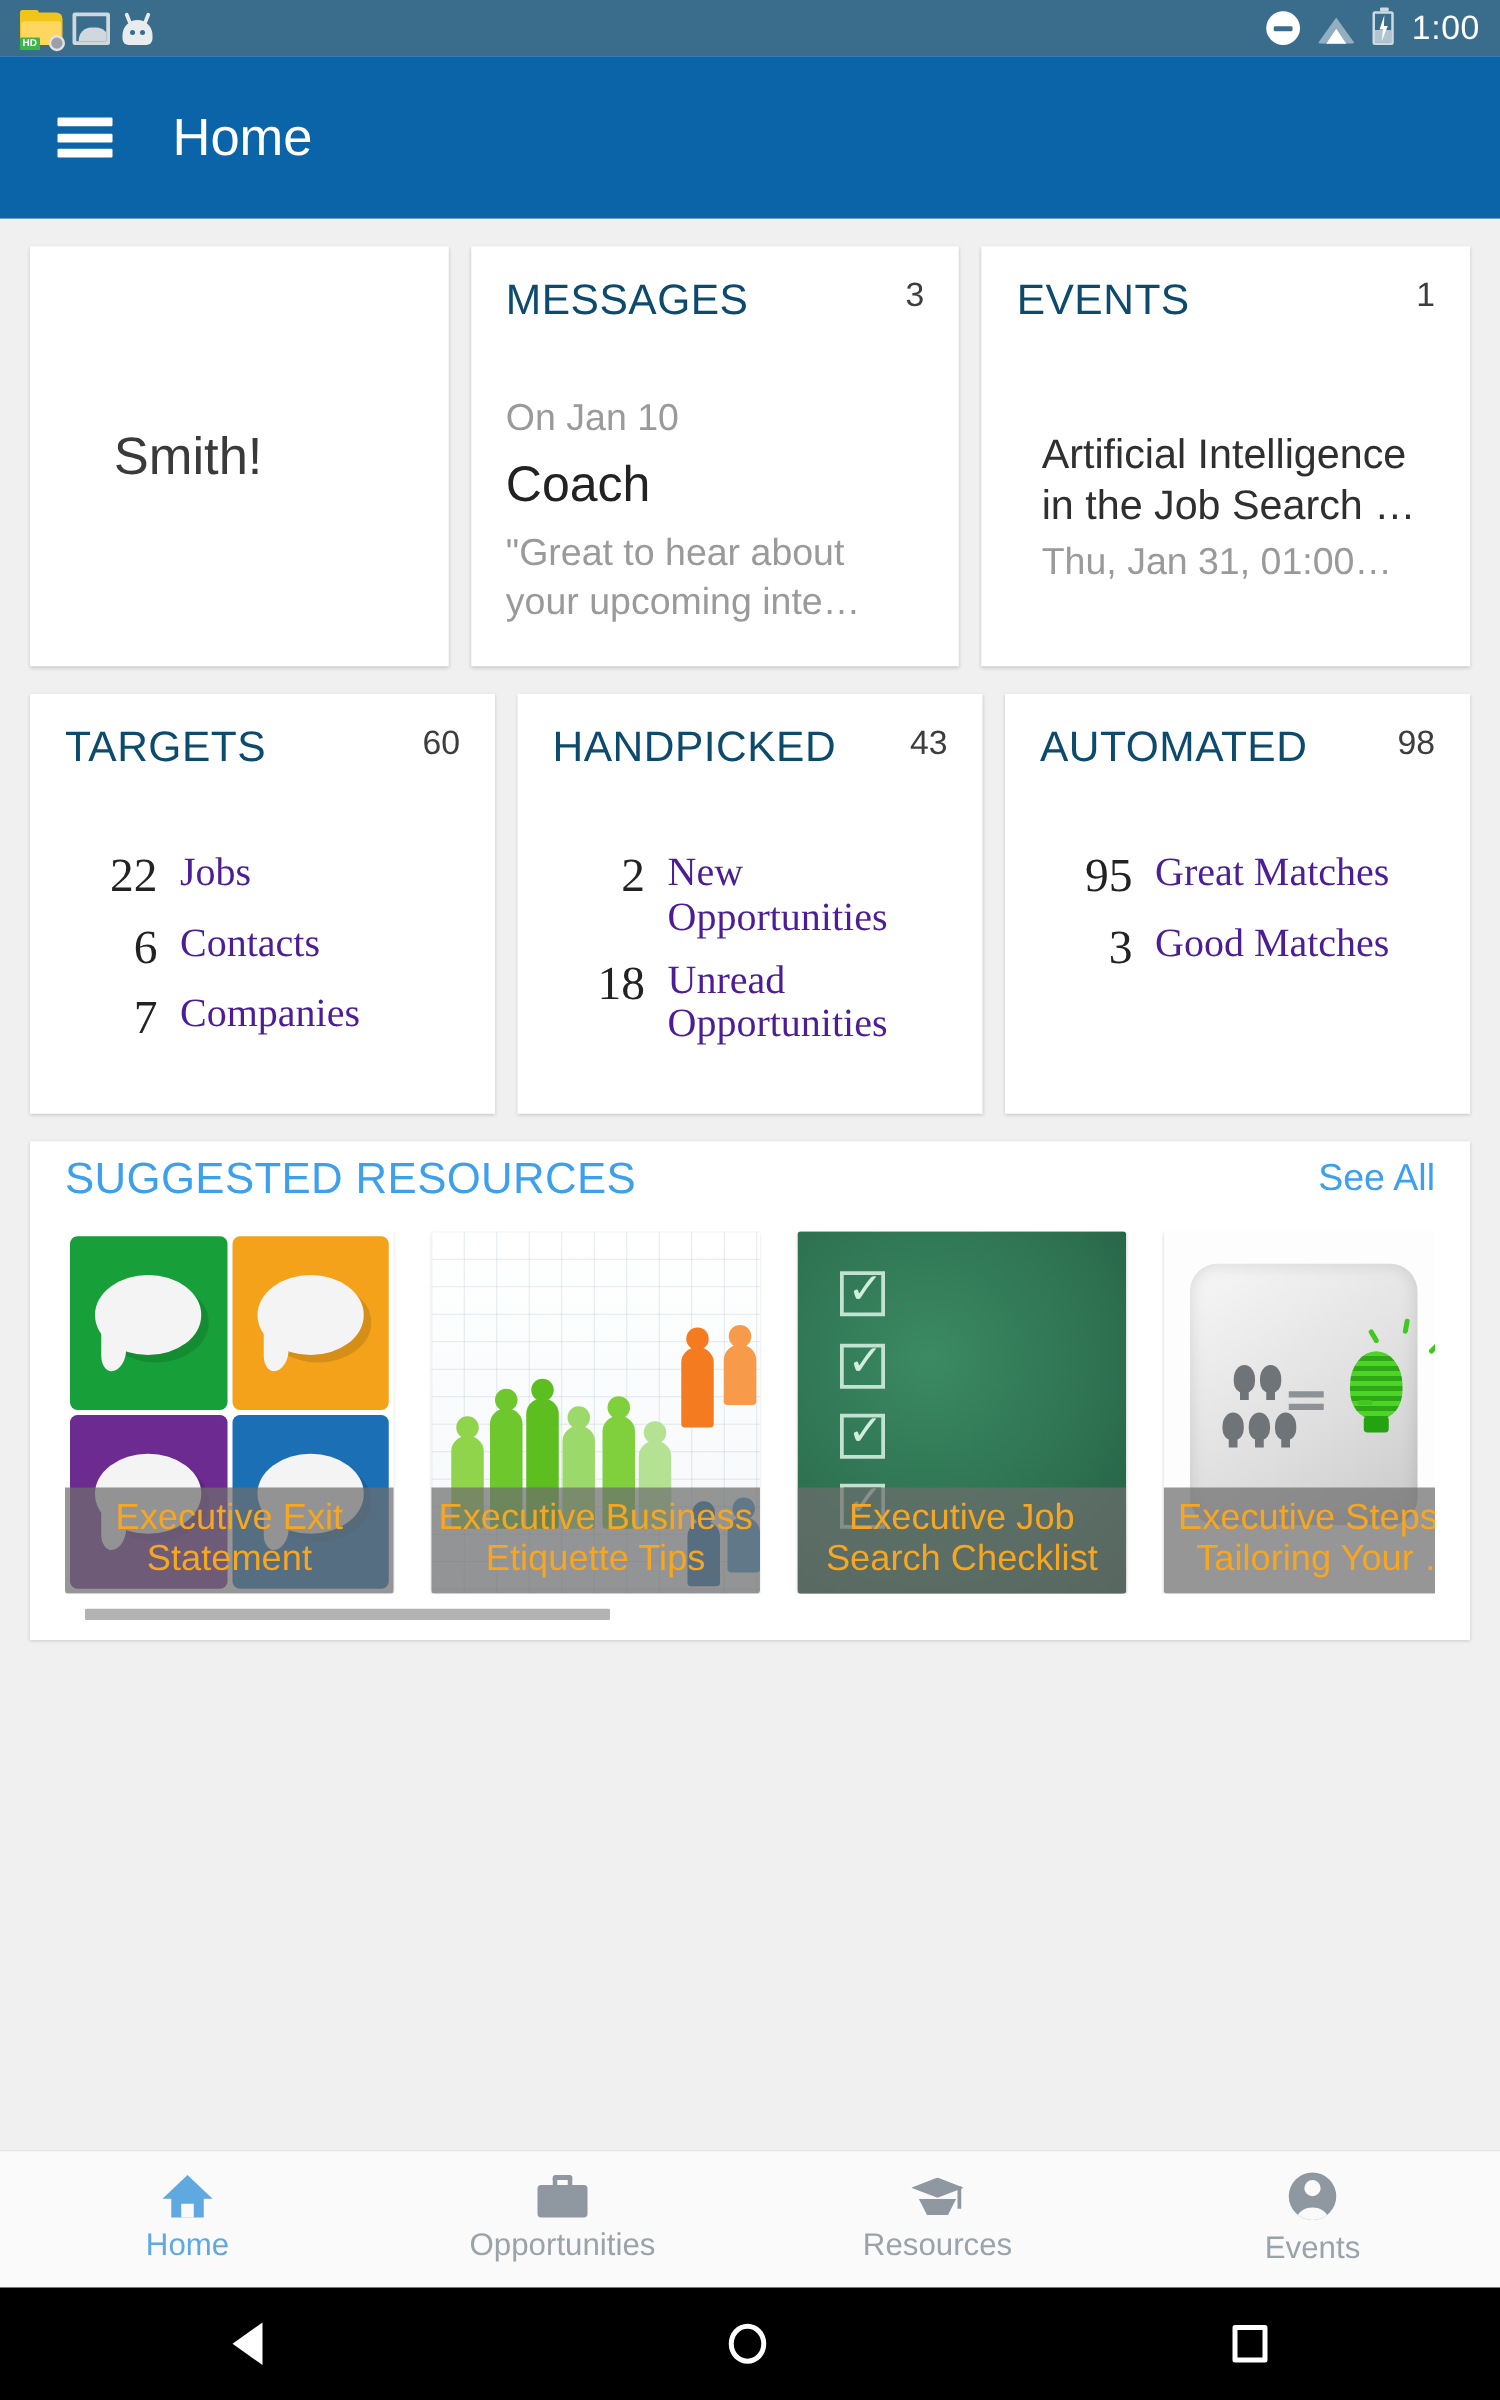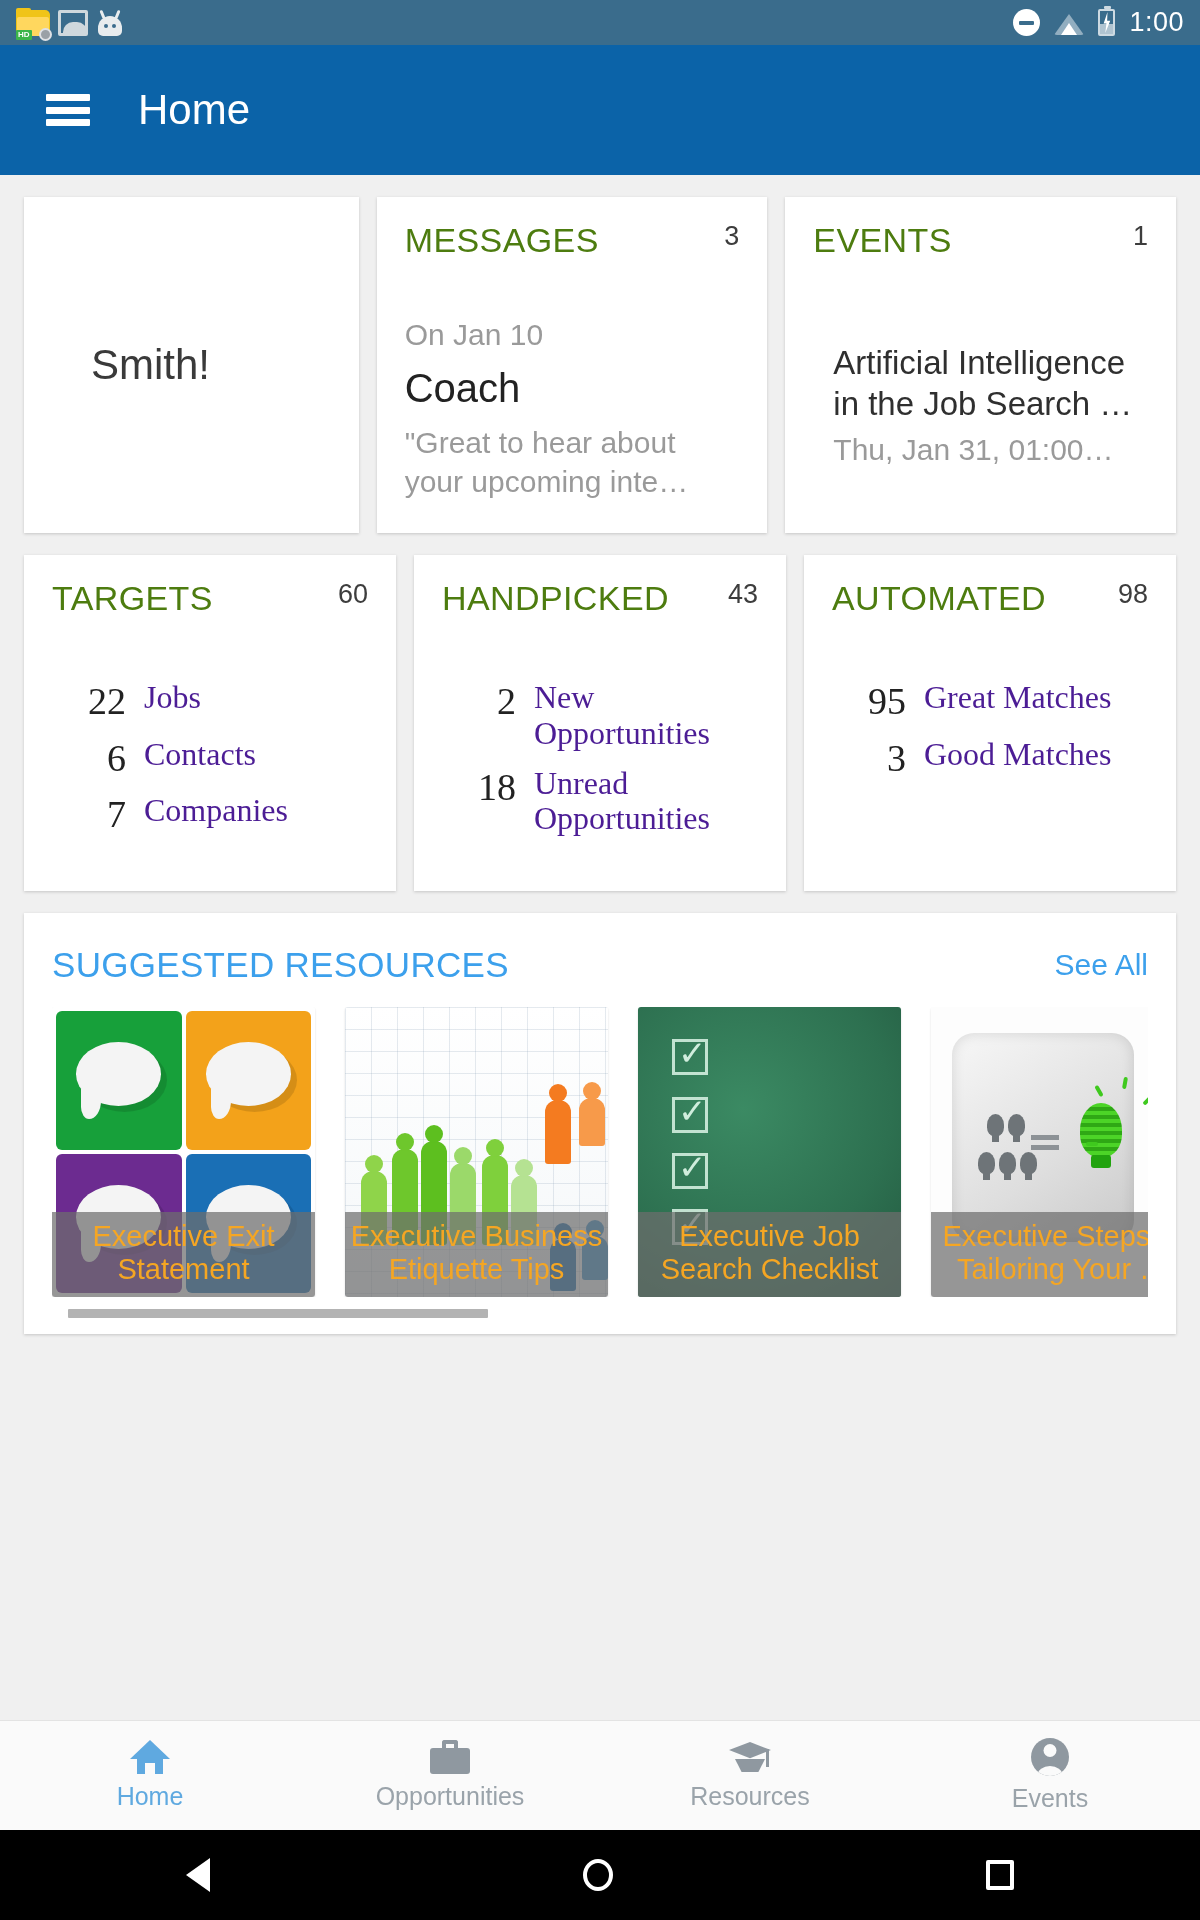--- a/index.html
+++ b/index.html
@@ -76,42 +76,42 @@
   .appbar-title { color:#fff; font-size:42px; font-weight:400; }
 
   
   .content { height:1545px; background:#f0f0f0; padding:22px 24px 0 24px; overflow:hidden; }
 
   .row { display:flex; gap:18px; margin-bottom:22px; }
   .card { background:#fff; box-shadow:0 1px 3px rgba(0,0,0,.18); flex:1; }
 
   .kpi-card { height:336px; padding:24px 28px; position:relative; }
   .kpi-head { display:flex; justify-content:space-between; align-items:flex-start; }
-  .kpi-title { color:#4d7c0f; font-size:34px; letter-spacing:.4px; }
+  .kpi-title { color:#0c4a6e; font-size:34px; letter-spacing:.4px; }
   .kpi-count { color:#3d3d3d; font-size:27px; }
 
   .welcome-card { height:336px; display:flex; align-items:center; justify-content:center; }
   .welcome-text { font-size:42px; color:#3a3a3a; line-height:1.35; text-align:left; width:60%; }
 
   .msg-body { margin-top:58px; }
   .msg-date { color:#9a9a9a; font-size:30px; margin-bottom:14px; }
   .msg-from { color:#222; font-size:40px; margin-bottom:12px; }
   .msg-snippet { color:#9a9a9a; font-size:30px; line-height:1.3; }
 
   .evt-body { margin-top:82px; padding-left:20px; }
   .evt-title { color:#2f2f2f; font-size:33px; line-height:1.25; }
   .evt-date { color:#9a9a9a; font-size:30px; margin-top:8px; }
 
   .stat-body { margin-top:62px; padding:0 6px; }
   .stat-row { display:flex; align-items:flex-start; margin-bottom:14px;font-family:Liberation Serif, serif; }
   .stat-num { color:#222; font-size:38px; text-align:right; min-width:86px; padding-right:18px; line-height:1.12; }
   .stat-lbl { color:#4c1d95; font-size:32px; line-height:1.12; }
 
   
-  .res-card { background:#fff; box-shadow:0 1px 3px rgba(0,0,0,.18); padding:32px 28px 16px 28px; }
+  .res-card { background:#fff; box-shadow:0 1px 3px rgba(0,0,0,.18); padding:10px 28px 16px 28px; }
   .res-head { display:flex; justify-content:space-between; align-items:center; margin-bottom:22px; }
   .res-title { color:#3ca0ec; font-size:35px; letter-spacing:.3px; }
   .res-seeall { color:#3ca0ec; font-size:30px; cursor:pointer; }
 
   .res-strip { display:flex; gap:30px; overflow:hidden; }
   .res-item { width:263px; height:290px; flex:0 0 263px; position:relative;
      border-radius:3px; overflow:hidden; box-shadow:0 1px 2px rgba(0,0,0,.15); }
   .res-caption { position:absolute; left:0; right:0; bottom:0; background:rgba(110,110,110,.72);
      color:#f5a623; font-size:29px; text-align:center; line-height:1.12; padding:8px 4px 12px 4px; }
   .res-item.clipped { flex:0 0 233px; width:233px; }

